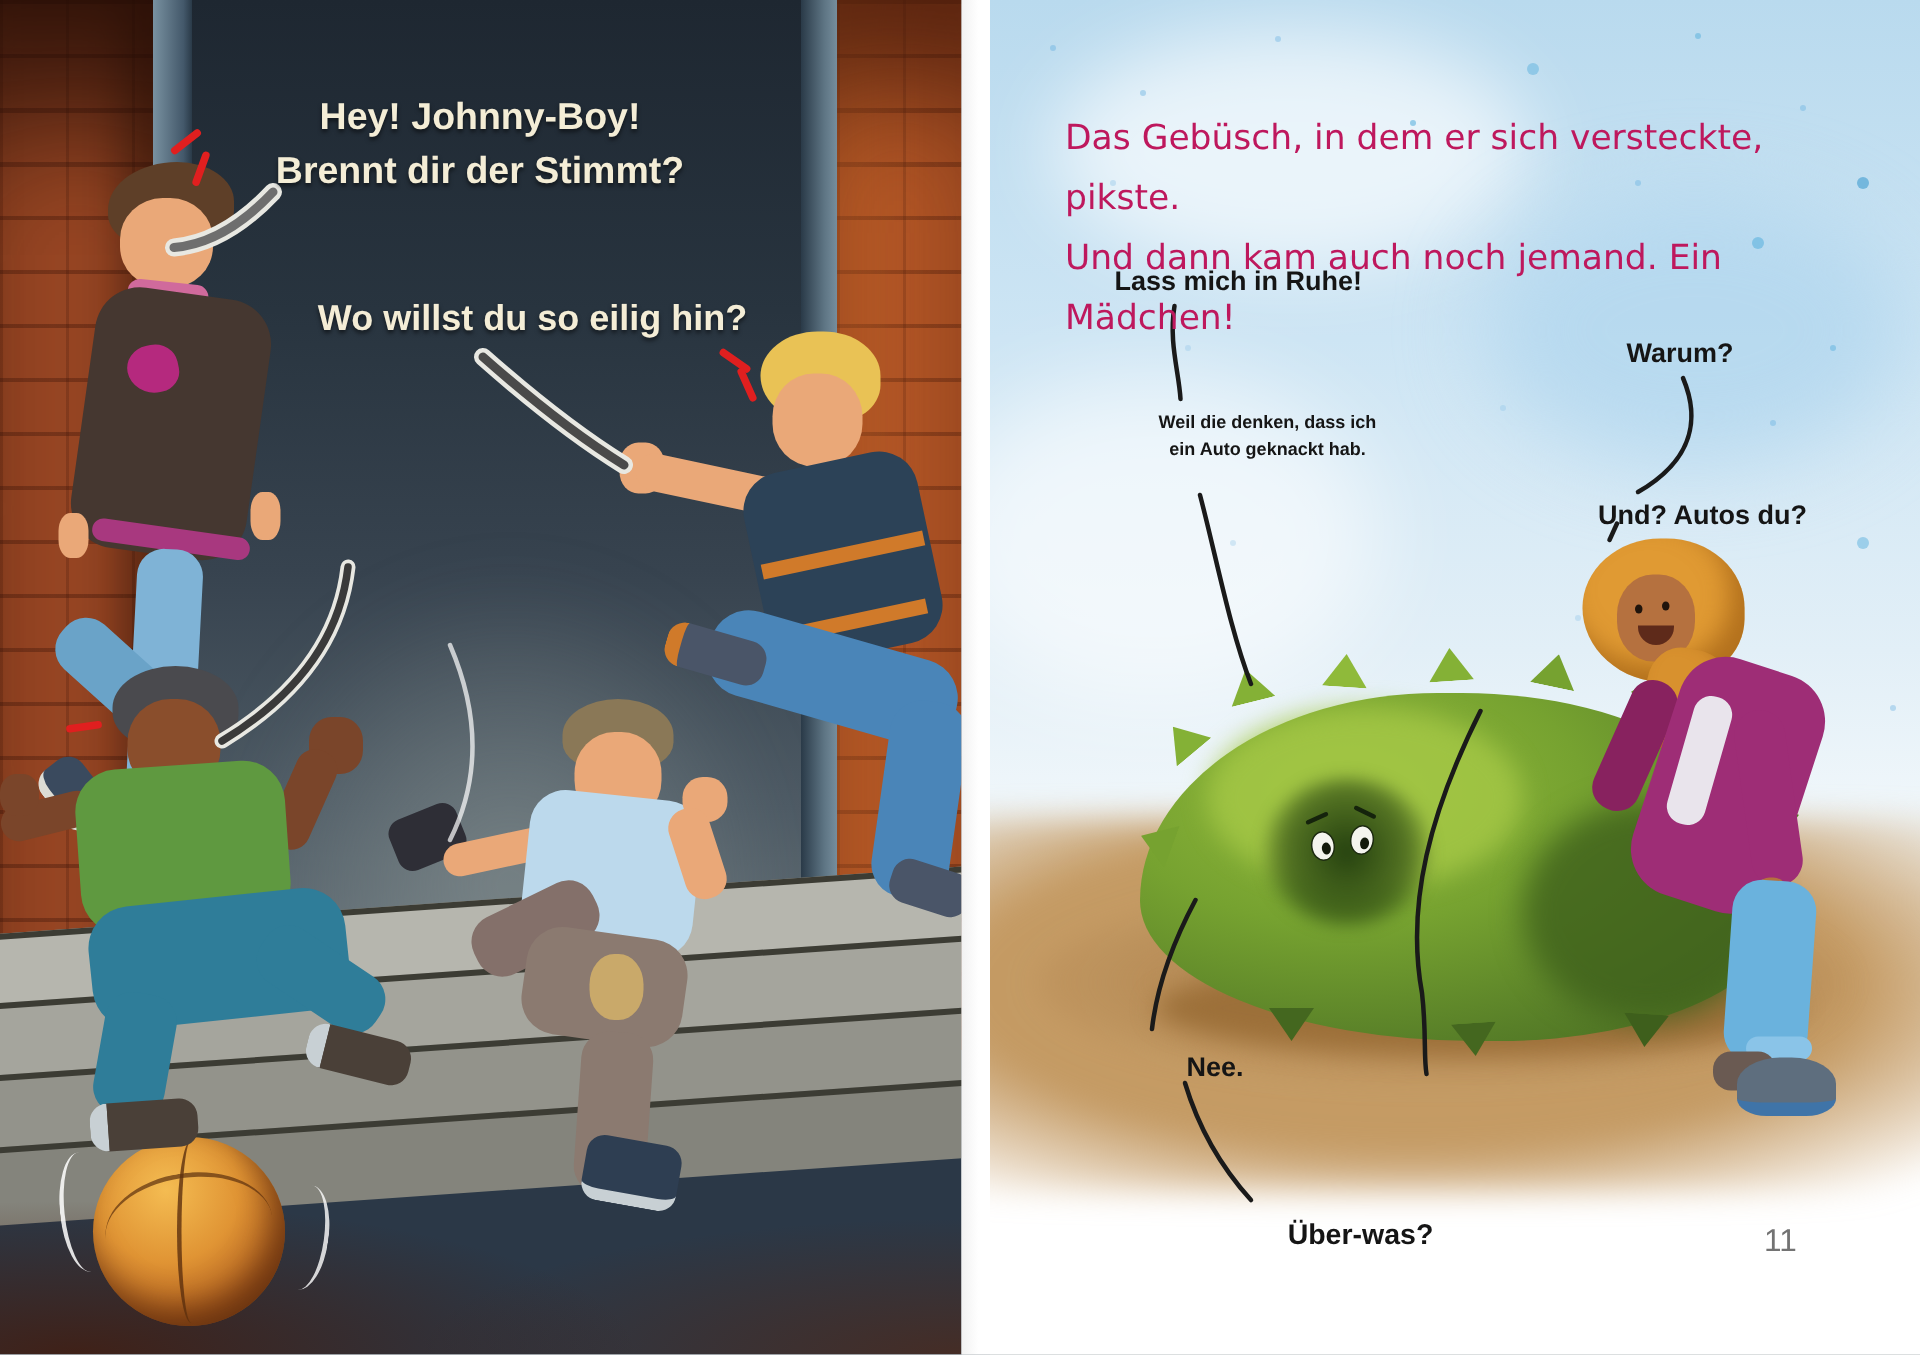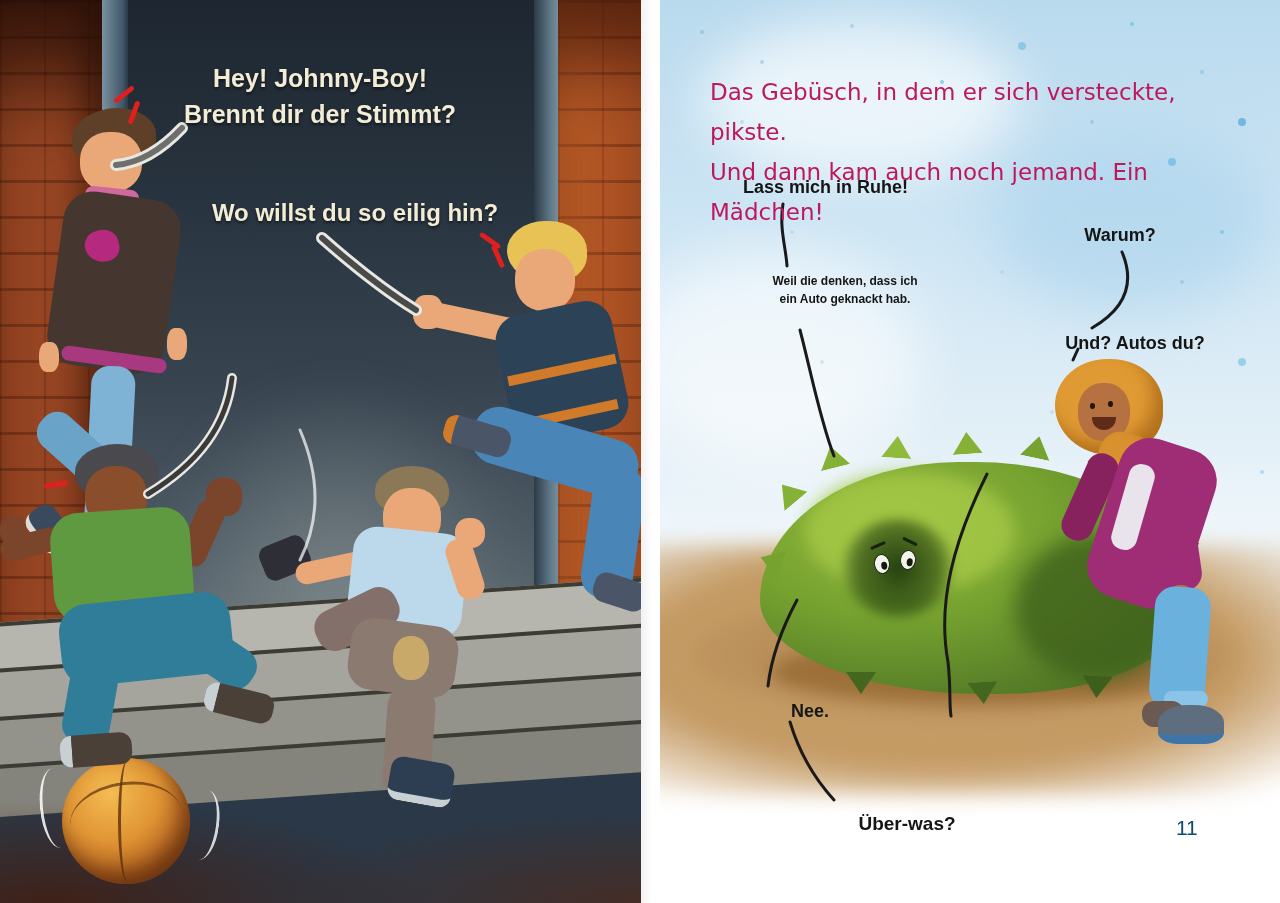--- a/index.html
+++ b/index.html
@@ -33,21 +33,21 @@
      box-shadow:60px 30px 0 rgba(120,185,228,.5), 150px -6px 0 rgba(120,185,228,.45),
        240px 50px 0 rgba(94,178,221,.6), 320px 14px 0 2px rgba(94,178,221,.5),
        390px 90px 0 rgba(120,185,228,.5), 430px -8px 0 rgba(94,178,221,.55),
        470px 130px 0 2px rgba(94,178,221,.6), 500px 40px 0 rgba(120,185,228,.5),
        520px 200px 0 rgba(94,178,221,.5), 540px 90px 0 2px rgba(74,162,210,.65),
        480px 250px 0 rgba(120,185,228,.5), 430px 310px 0 rgba(120,185,228,.4),
        540px 330px 0 2px rgba(94,178,221,.5), 200px 140px 0 rgba(160,205,235,.5),
        90px 200px 0 rgba(160,205,235,.45), 300px 240px 0 rgba(160,205,235,.5),
        560px 440px 0 rgba(120,185,228,.45), 120px 330px 0 rgba(160,205,235,.4),
        350px 380px 0 rgba(160,205,235,.45), 40px 90px 0 rgba(160,205,235,.5);}
-  #page-num{position:absolute;color:#0c4a6e;font-size:21px;}
+  #page-num{position:absolute;color:#737373;font-size:21px;}
   svg{position:absolute;left:0;top:0;}
 </style>
 </head>
 <body>
 
 <div id="left-page" class="abs">
 
   <div class="abs" style="left:100px;top:0;width:460px;height:690px;
        background:linear-gradient(180deg,#1e2731 0%,#28343f 30%,#37434f 55%,#4d5a64 78%,#68747a 100%);"></div>
   <div class="abs" style="left:150px;top:380px;width:380px;height:300px;filter:blur(22px);

